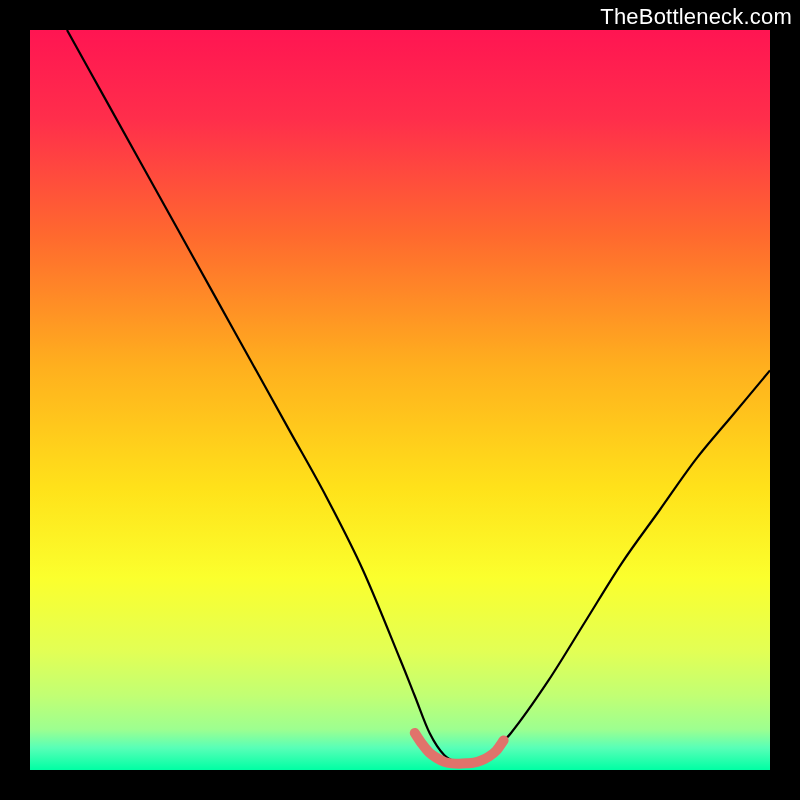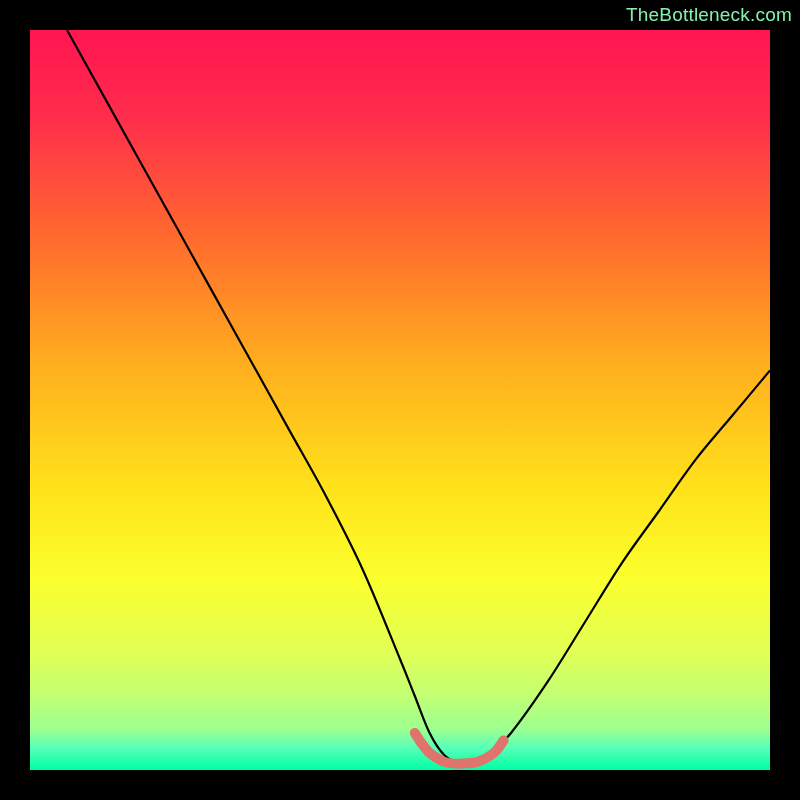--- a/index.html
+++ b/index.html
@@ -15,23 +15,23 @@
     top: 0;
     left: 0;
     width: 800px;
     height: 800px;
   }
   .watermark {
     position: absolute;
     top: 4px;
     right: 8px;
     font-family: Arial, Helvetica, sans-serif;
-    font-size: 19px;
+    font-size: 22px;
     letter-spacing: 0.2px;
-    color: #86efac;
+    color: #ffffff;
     font-weight: 500;
     user-select: none;
   }
 </style>
 </head>
 <body>
 
 <svg class="frame" viewBox="0 0 800 800" xmlns="http://www.w3.org/2000/svg">
   <defs>
     <linearGradient id="bg-grad" x1="0" y1="0" x2="0" y2="1">

